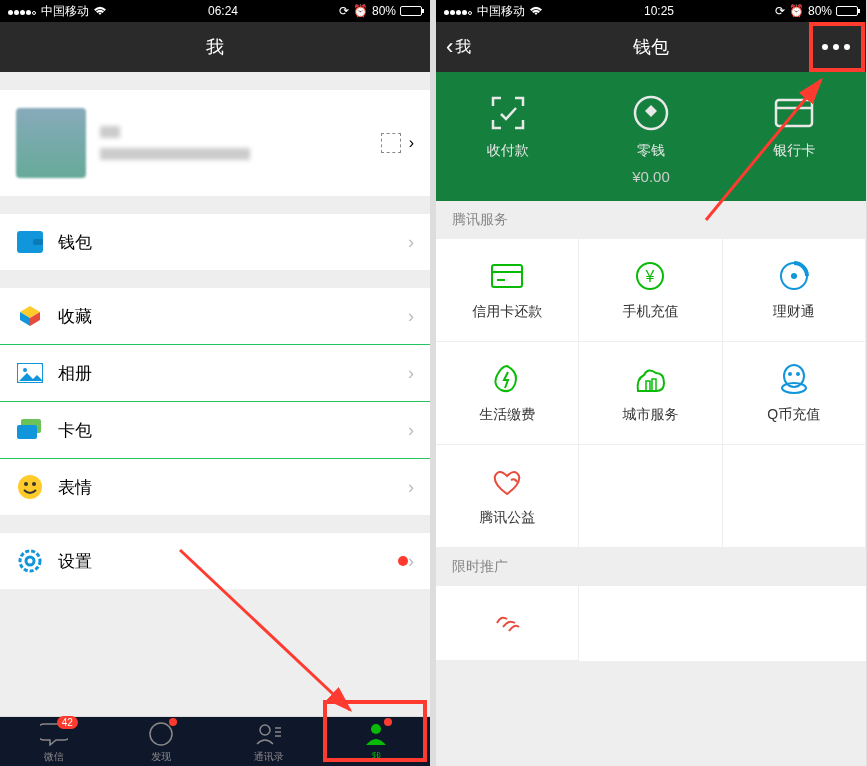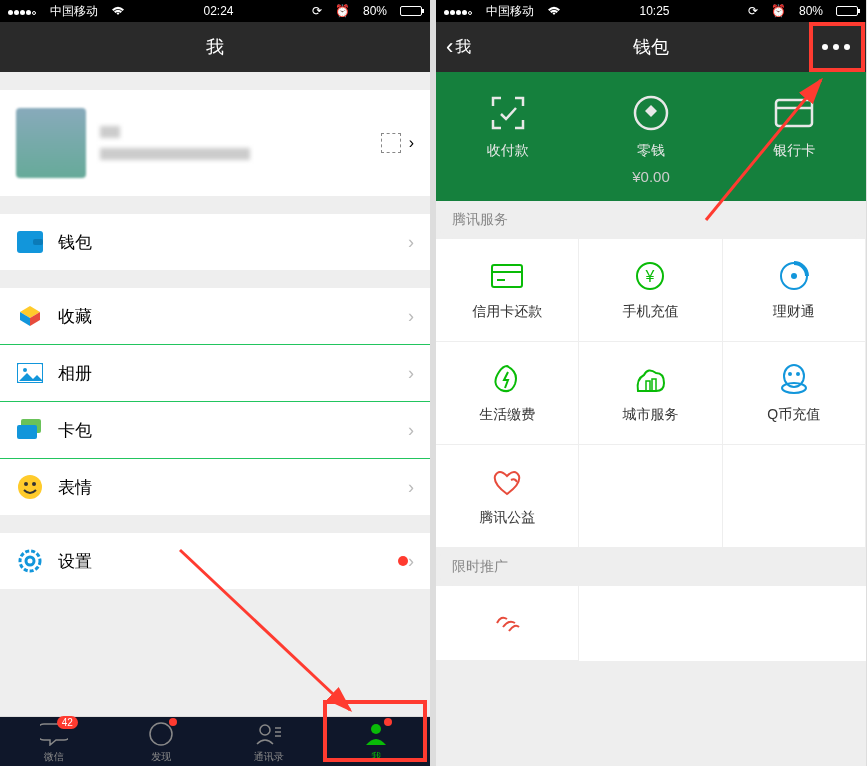--- a/index.html
+++ b/index.html
@@ -1,19 +1,19 @@
 <!DOCTYPE html>
 <html><head>
 <meta charset="utf-8">
 <style>
 * { margin:0; padding:0; box-sizing:border-box; font-family:-apple-system,"Helvetica Neue",Arial,sans-serif; }
 body { background:#ddd; display:flex; gap:6px; padding:0; width:867px; height:766px; }
 .phone { width:430px; height:766px; background:#eee; display:flex; flex-direction:column; overflow:hidden; position:relative; }
 .statusbar { height:22px; background:#000; color:#fff; display:flex; align-items:center; padding:0 8px; font-size:12px; justify-content:space-between; }
-.statusbar .left, .statusbar .right { display:flex; align-items:center; gap:13px; }
+.statusbar .left, .statusbar .right { display:flex; align-items:center; gap:4px; }
 .dots span { display:inline-block; width:5px; height:5px; border-radius:50%; background:#fff; margin-right:1px; }
 .dots span.e { background:transparent; border:1px solid #fff; width:4px; height:4px; }
 .batt { width:22px; height:10px; border:1px solid #fff; border-radius:2px; position:relative; }
 .batt::after{ content:""; position:absolute; right:-3px; top:2px; width:2px; height:4px; background:#fff; }
 .batt .fill{ height:100%; width:80%; background:#fff; }
 .navbar { height:50px; background:#2a2a2a; color:#fff; display:flex; align-items:center; justify-content:center; font-size:18px; position:relative; }
 .navbar .back { position:absolute; left:10px; display:flex; align-items:center; font-size:16px; }
 .navbar .back .chev { font-size:22px; margin-right:2px; }
 .navbar .more { position:absolute; right:10px; display:flex; gap:5px; padding:6px; }
 .navbar .more span { width:6px; height:6px; border-radius:50%; background:#fff; }
@@ -57,21 +57,21 @@
   <div class="statusbar">
     <div class="left">
       <span class="dots"><span></span><span></span><span></span><span></span><span class="e"></span></span>
       <span>中国移动</span>
       <span>
         <svg width="14" height="10" viewBox="0 0 14 10">
             <path d="M7 9 L8.5 7.2 Q7 6 5.5 7.2 Z M3 5.5 Q7 2 11 5.5 L9.5 7 Q7 4.8 4.5 7 Z M1 3.5 Q7 -2 13 3.5 L11.5 5 Q7 0.8 2.5 5 Z" fill="#fff"></path>
           </svg>
       </span>
     </div>
-    <span>02:24</span>
+    <span>06:24</span>
     <div class="right">
       <span>⟳</span>
       <span>⏰</span>
       <span>80%</span>
       <span class="batt"><span class="fill"></span></span>
     </div>
   </div>
 
   <div class="navbar">
     <span>我</span>

